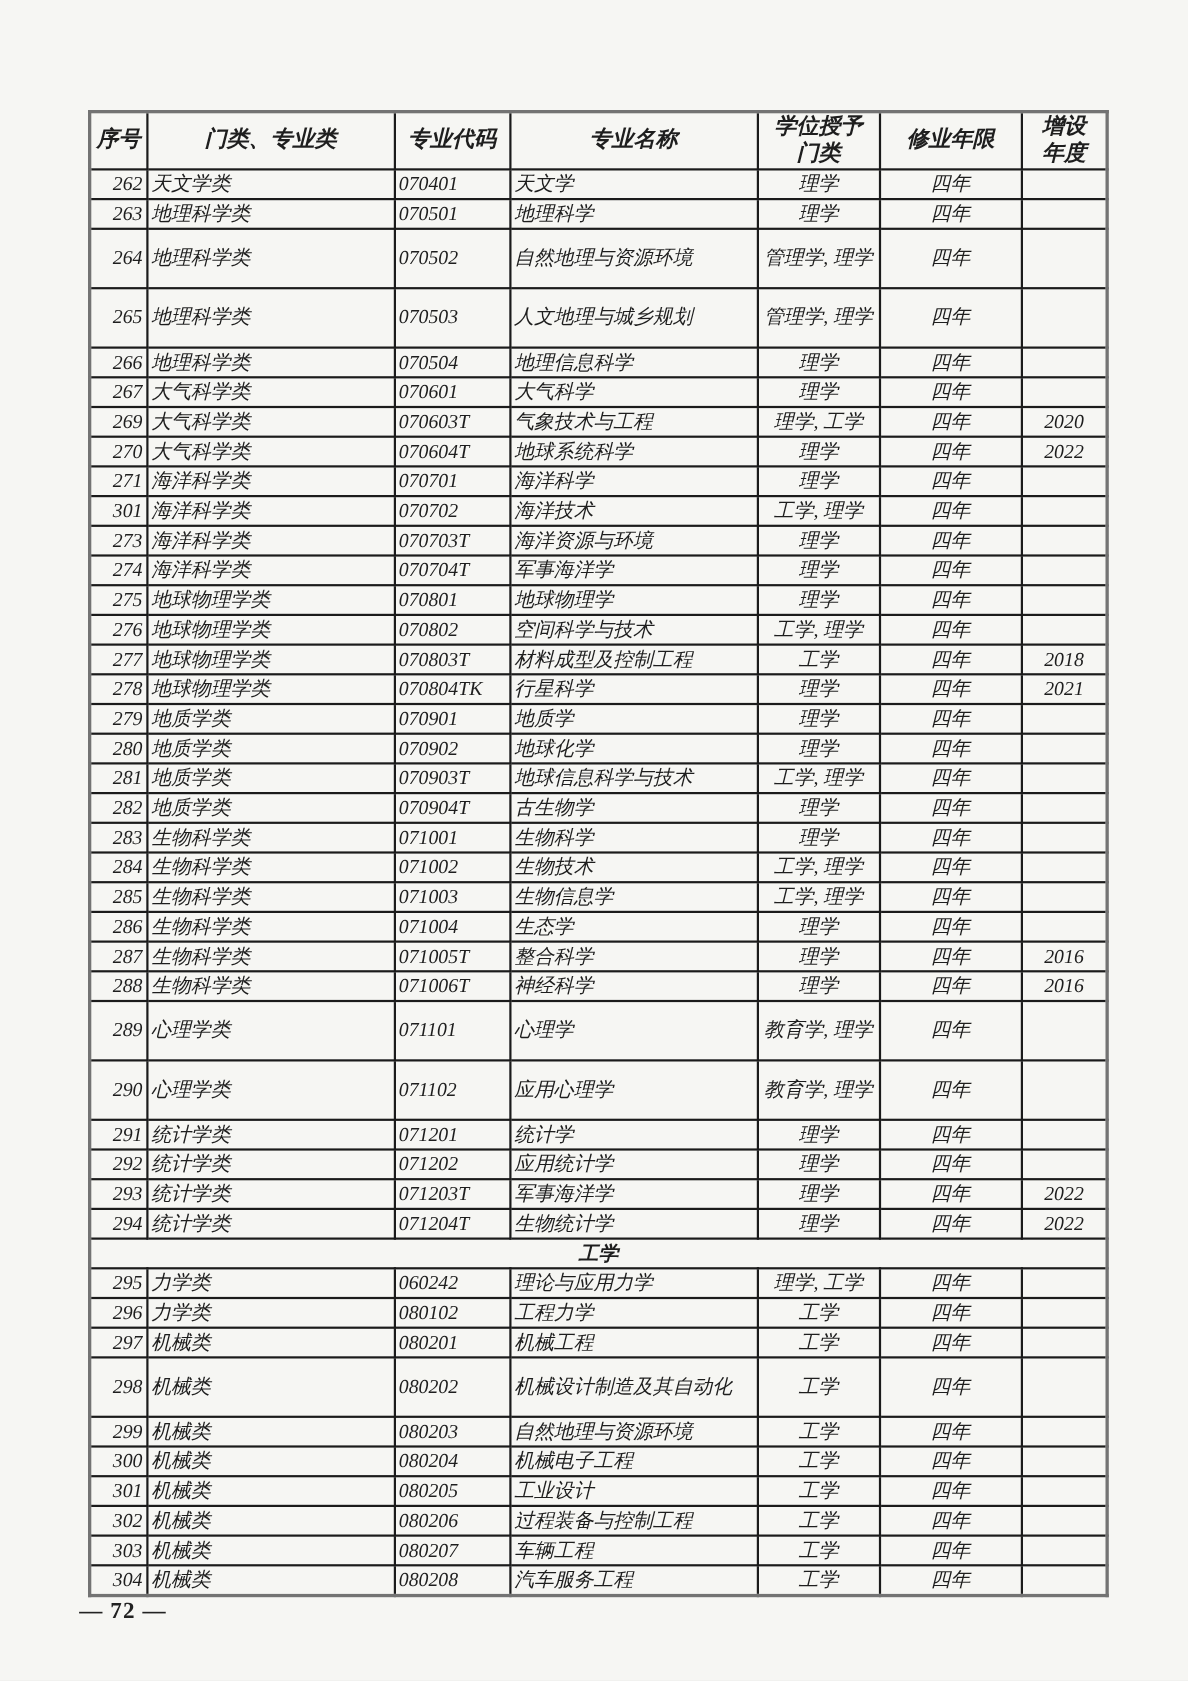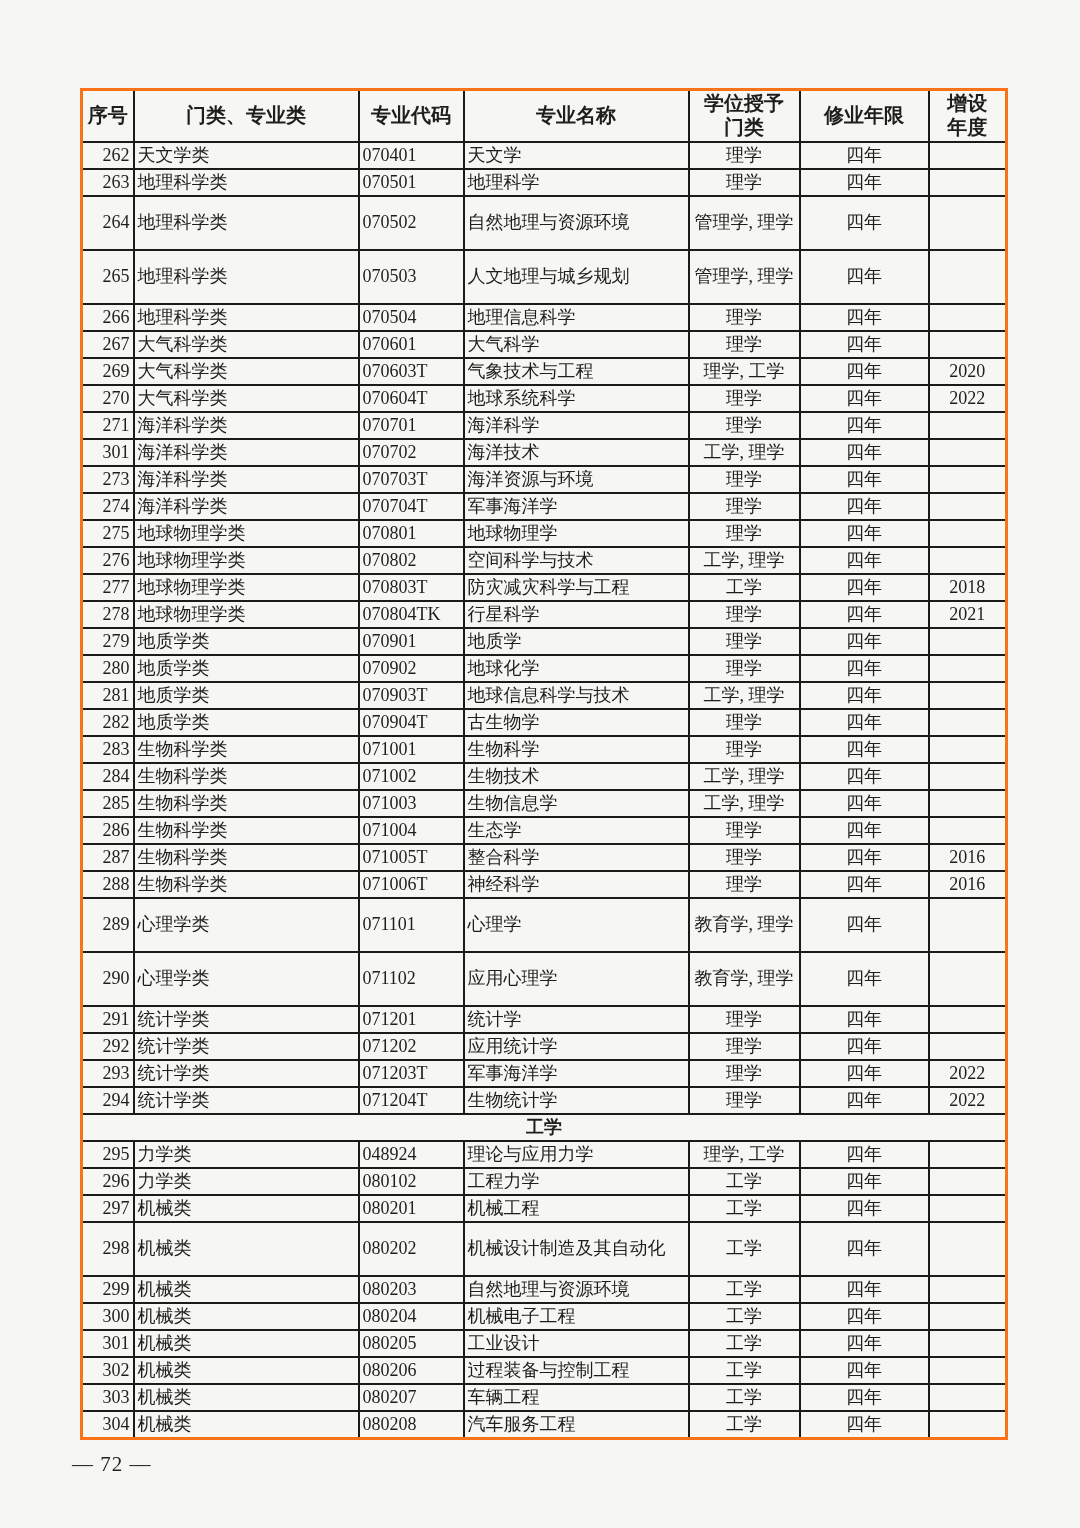--- a/index.html
+++ b/index.html
@@ -12,25 +12,26 @@
     width: 1080px;
     height: 1528px;
     background: #f6f6f3;
     font-family: "Liberation Serif", serif;
     color: #1e1e1e;
     overflow: hidden;
   }
   table.majors {
     position: absolute;
     left: 80px;
-    top: 88px;
+    top: 100px;
     width: 925px;
     border-collapse: collapse;
     table-layout: fixed;
-    border: 3px solid #f97316;
+    border: 3px solid #737373;
+    font-style: italic;
   }
   table.majors th,
   table.majors td {
     border: 2px solid #1b1b1b;
     overflow: hidden;
   }
   table.majors th {
     font-family: "Liberation Sans", sans-serif;
     font-weight: 600;
     font-size: 20px;
@@ -59,20 +60,21 @@
     font-size: 20px;
     height: 50px;
   }
   .footer {
     position: absolute;
     left: 72px;
     top: 1452px;
     font-size: 21px;
     letter-spacing: 1px;
     color: #222;
+    font-weight: bold;
   }
 </style>
 </head>
 <body>
 
 <div class="page">
 
   <table class="majors">
     <colgroup>
       <col style="width:52px">
@@ -220,21 +222,21 @@
           <td class="c-left">070802</td>
           <td class="c-left">空间科学与技术</td>
           <td class="c-center">工学, 理学</td>
           <td class="c-center">四年</td>
           <td class="c-center"></td>
         </tr>
         <tr>
           <td class="c-index">277</td>
           <td class="c-left">地球物理学类</td>
           <td class="c-left">070803T</td>
-          <td class="c-left">防灾减灾科学与工程</td>
+          <td class="c-left">材料成型及控制工程</td>
           <td class="c-center">工学</td>
           <td class="c-center">四年</td>
           <td class="c-center">2018</td>
         </tr>
         <tr>
           <td class="c-index">278</td>
           <td class="c-left">地球物理学类</td>
           <td class="c-left">070804TK</td>
           <td class="c-left">行星科学</td>
           <td class="c-center">理学</td>
@@ -384,21 +386,21 @@
           <td class="c-center">理学</td>
           <td class="c-center">四年</td>
           <td class="c-center">2022</td>
         </tr>
         <tr>
           <td colspan="7" class="divider">工学</td>
         </tr>
         <tr>
           <td class="c-index">295</td>
           <td class="c-left">力学类</td>
-          <td class="c-left">048924</td>
+          <td class="c-left">060242</td>
           <td class="c-left">理论与应用力学</td>
           <td class="c-center">理学, 工学</td>
           <td class="c-center">四年</td>
           <td class="c-center"></td>
         </tr>
         <tr>
           <td class="c-index">296</td>
           <td class="c-left">力学类</td>
           <td class="c-left">080102</td>
           <td class="c-left">工程力学</td>

